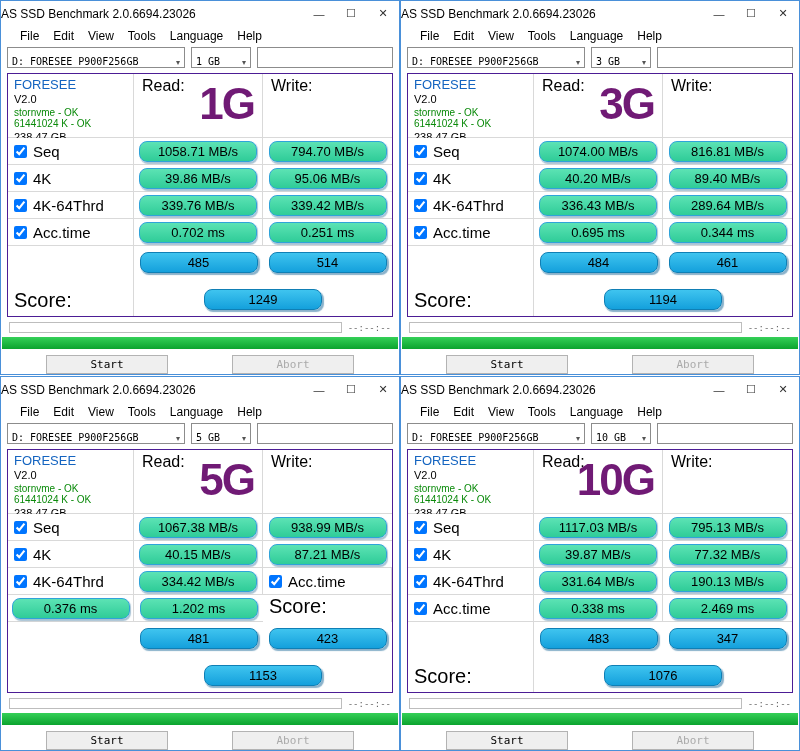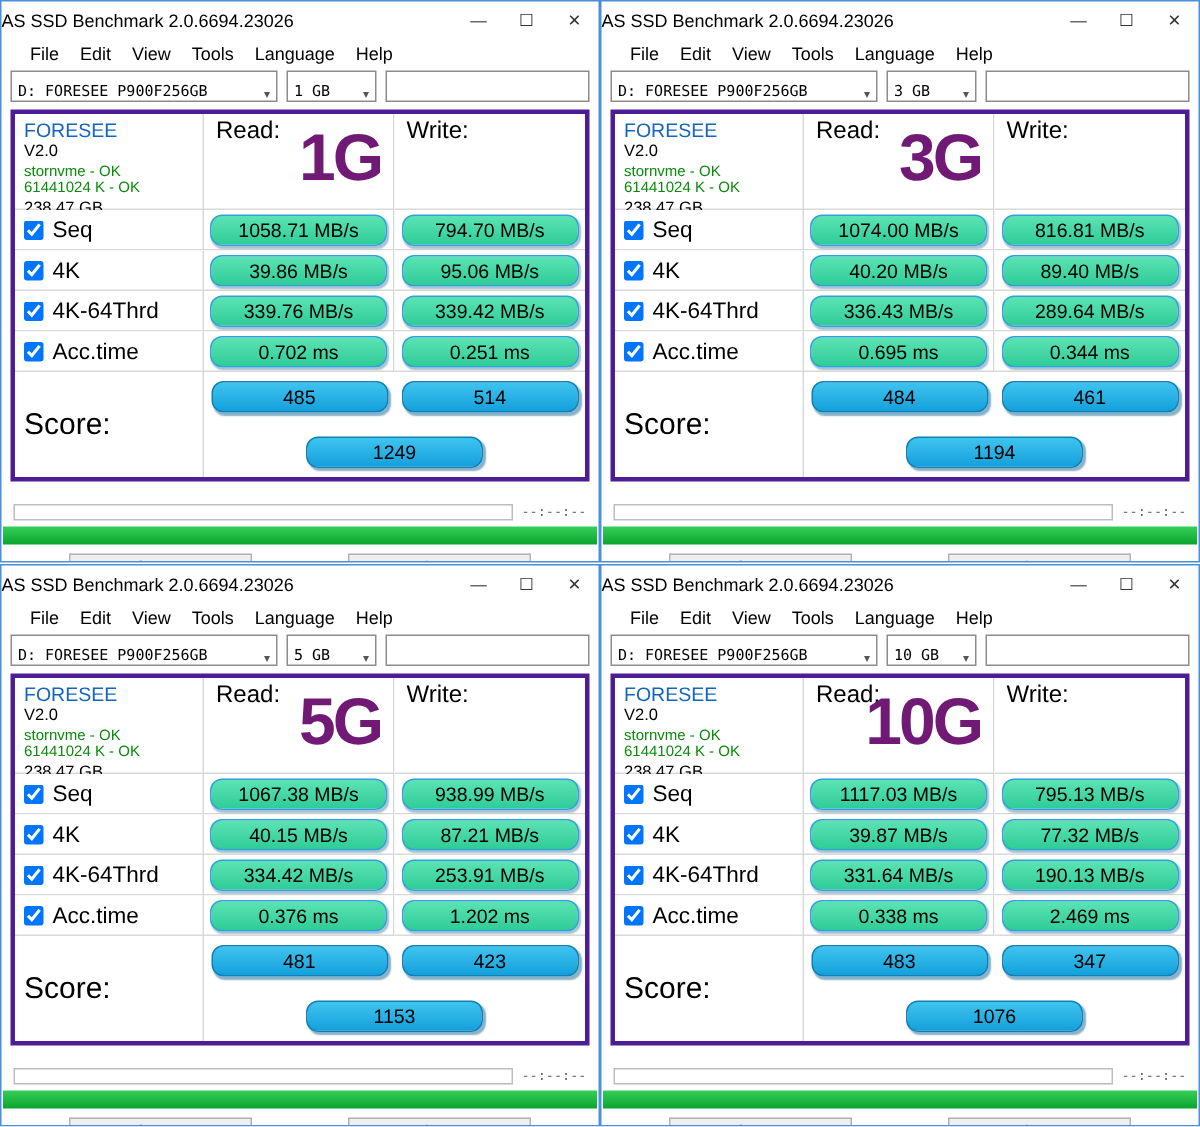--- a/index.html
+++ b/index.html
@@ -13,39 +13,39 @@
 .cap{width:32px;height:25px;display:flex;align-items:center;justify-content:center;font-size:11px;color:#333;cursor:default}
 .menubar{height:20px;display:flex;align-items:center;padding:0 12px;flex:0 0 auto}
 .menu-item{padding:2px 7px;font-size:12px}
 .toolbar{display:flex;align-items:center;gap:6px;padding:1px 6px 3px;flex:0 0 auto}
 .combo{height:21px;border:1px solid #8c8c8c;background:#fff;display:flex;align-items:flex-end}
 .combo-text{font-family:"DejaVu Sans Mono",monospace;font-size:10px;padding:0 4px;white-space:nowrap;overflow:hidden}
 .combo-arrow{margin-left:auto;font-size:8px;color:#555;padding:0 4px;flex:0 0 auto}
 .drive{width:178px}
 .size{width:60px}
 .textbox{height:21px;flex:1;border:1px solid #8c8c8c;background:#fff}
-.table{display:grid;grid-template-columns:126px 1fr 1fr;grid-template-rows:64px repeat(4,27px) auto;margin:2px 6px 10px;border:3px solid #4c1d95;flex:0 0 auto}
+.table{display:grid;grid-template-columns:126px 1fr 1fr;grid-template-rows:64px repeat(4,27px) auto;margin:2px 6px 0;border:1px solid #4c1d95;flex:0 0 auto}
 .cell{border-right:1px solid #d9d9d9;border-bottom:1px solid #d9d9d9;position:relative;display:flex;align-items:center;background:#fff}
 .lastcol{border-right:none}
 .lastrow{border-bottom:none}
 .c-info{flex-direction:column;align-items:flex-start;justify-content:flex-start;padding:3px 6px}
 .brand{color:#1464c0;font-size:13px;margin-bottom:1px}
 .ver{font-size:11px;margin-bottom:2px}
 .okline{font-size:10px;color:#0a8a0a}
 .capline{font-size:11px;margin-top:2px}
 .c-head{align-items:flex-start;padding:3px 8px}
 .colhead{font-size:16px}
 .watermark{position:absolute;right:8px;top:8px;font-size:44px;font-weight:bold;color:#701a75;letter-spacing:-2px;line-height:1}
 .c-label{padding-left:4px}
 .chk{width:13px;height:13px;margin:0 6px 0 2px}
 .rowname{font-size:15px}
 .c-val{justify-content:center}
 .pill{display:flex;align-items:center;justify-content:center;width:118px;height:21px;border-radius:8px;font-size:13px;background:linear-gradient(180deg,#5ce3b4,var(--value-pill,#2fcc98));border:1px solid #2fa3d9;box-shadow:1px 1.5px 1px rgba(60,120,160,.45)}
 .pill.score{background:linear-gradient(180deg,#3fc4ef,var(--score-pill,#14a0dc));border:1px solid #0f7fb5;box-shadow:1.5px 2px 1px rgba(20,100,150,.5)}
-.c-scorelabel{align-items:center;padding:4px 6px}
+.c-scorelabel{align-items:flex-end;padding:4px 6px}
 .scorehead{font-size:20px}
 .c-score{grid-column:2/4;flex-direction:column;justify-content:center;gap:16px;padding:6px 0}
 .scoreline{display:flex;width:100%;justify-content:space-around}
 .scoreline.total{justify-content:center}
 .status{display:flex;align-items:center;margin:5px 8px 2px;flex:0 0 auto}
 .strip{flex:1;height:11px;border:1px solid #bdbdbd;background:#fff}
 .eta{font-size:9px;color:#666;margin-left:6px;font-family:"DejaVu Sans Mono",monospace}
 .greenbar{height:12px;margin:2px 1px 0;background:linear-gradient(180deg,#35d058,var(--progress-green,#0ba32e));flex:0 0 auto}
 .btnrow{display:flex;justify-content:center;gap:64px;margin-top:6px;flex:0 0 auto}
 .btn{width:122px;height:19px;background:#efefef;border:1px solid #b3b3b3;font-family:"DejaVu Sans Mono",monospace;font-size:11px;color:#000}
@@ -346,23 +346,20 @@
           <span class="pill">87.21 MB/s</span>
         </div>
 
       <div class="cell c-label">
         <input type="checkbox" checked="" class="chk" style="">
         <span class="rowname">4K-64Thrd</span>
       </div>
       <div class="cell c-val">
           <span class="pill">334.42 MB/s</span>
         </div>
-      <div class="cell c-val lastcol">
-          <span class="pill">253.91 MB/s</span>
-        </div>
 
       <div class="cell c-label">
         <input type="checkbox" checked="" class="chk" style="">
         <span class="rowname">Acc.time</span>
       </div>
       <div class="cell c-val">
           <span class="pill">0.376 ms</span>
         </div>
       <div class="cell c-val lastcol">
           <span class="pill">1.202 ms</span>

